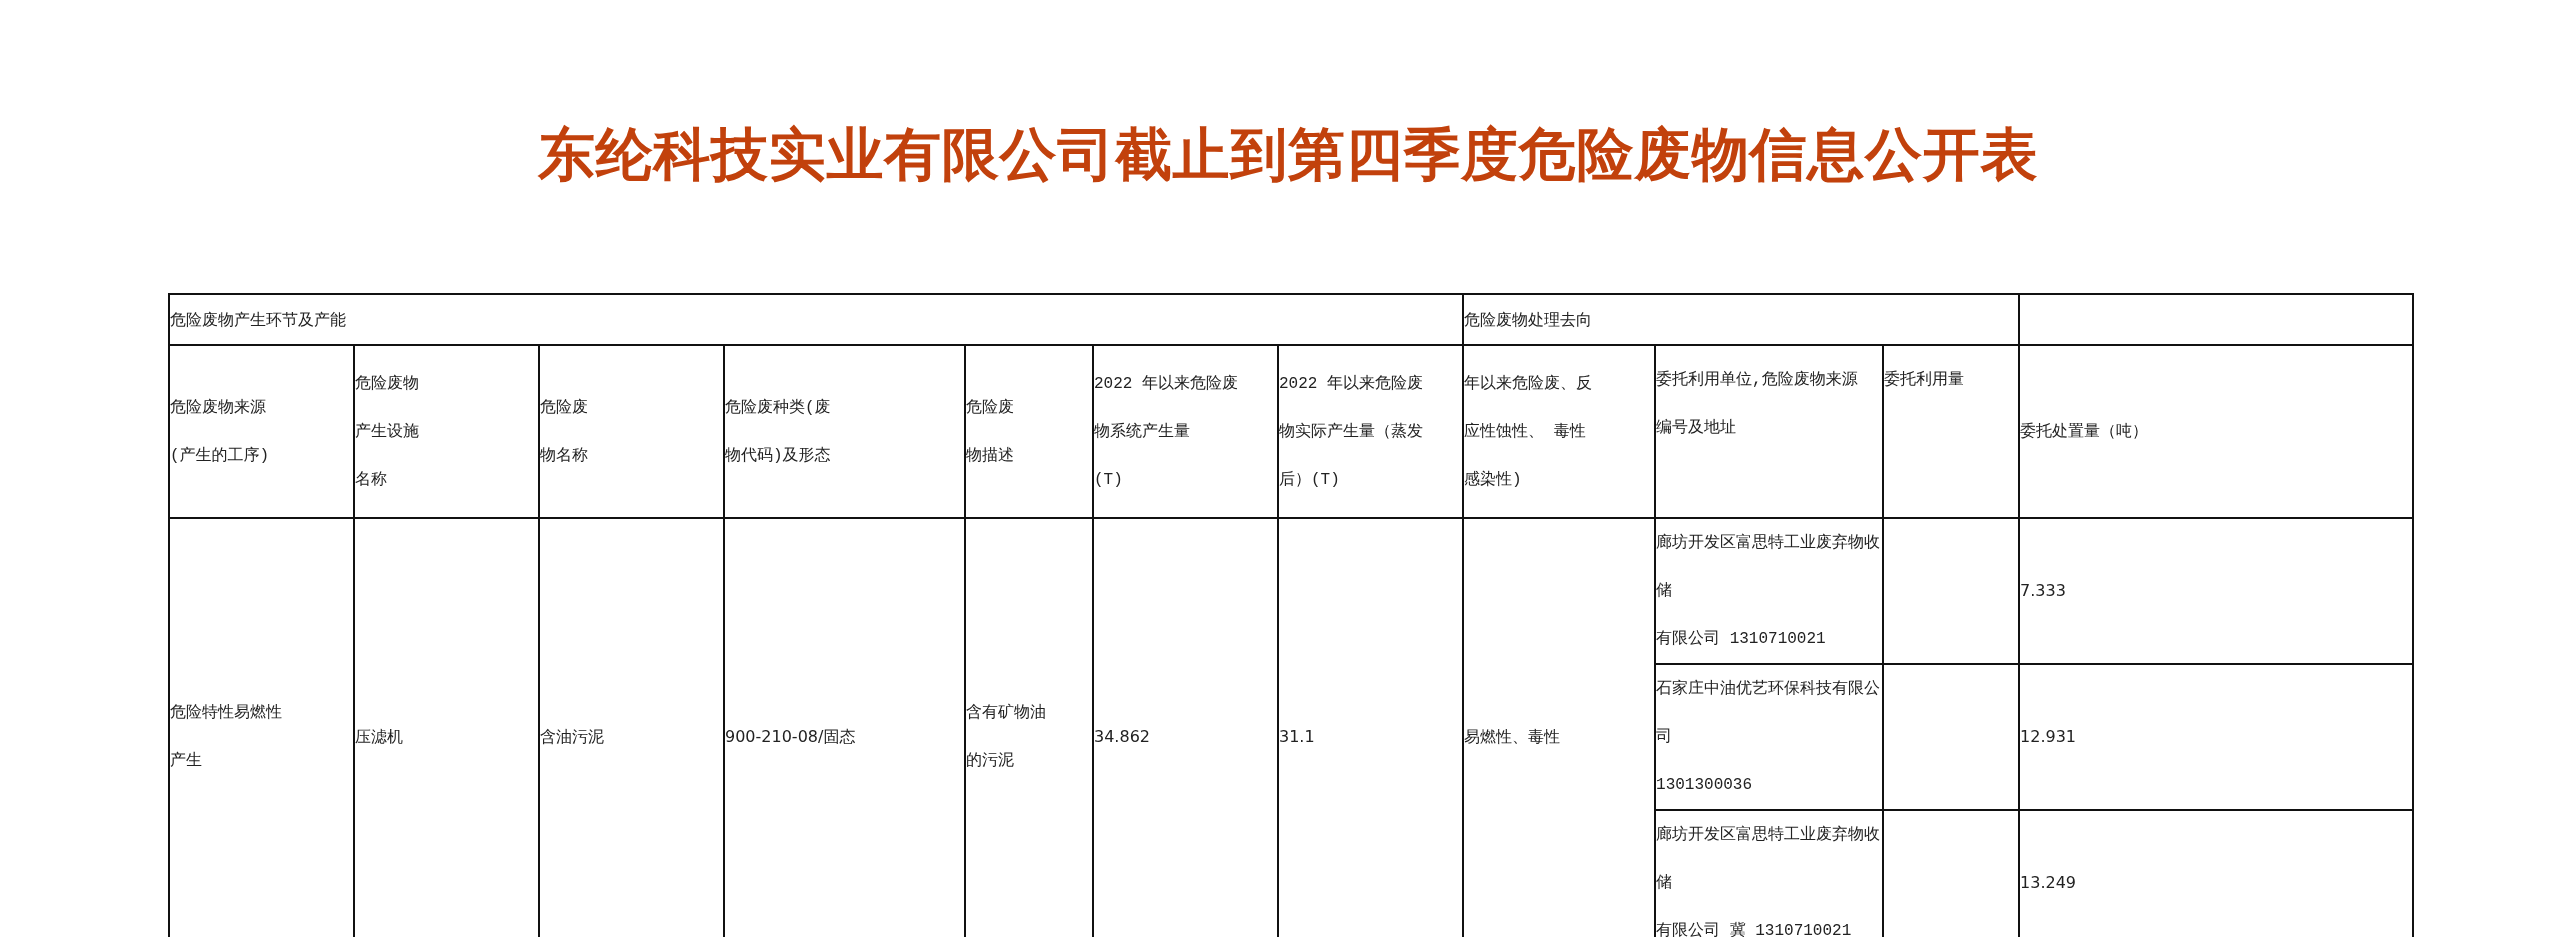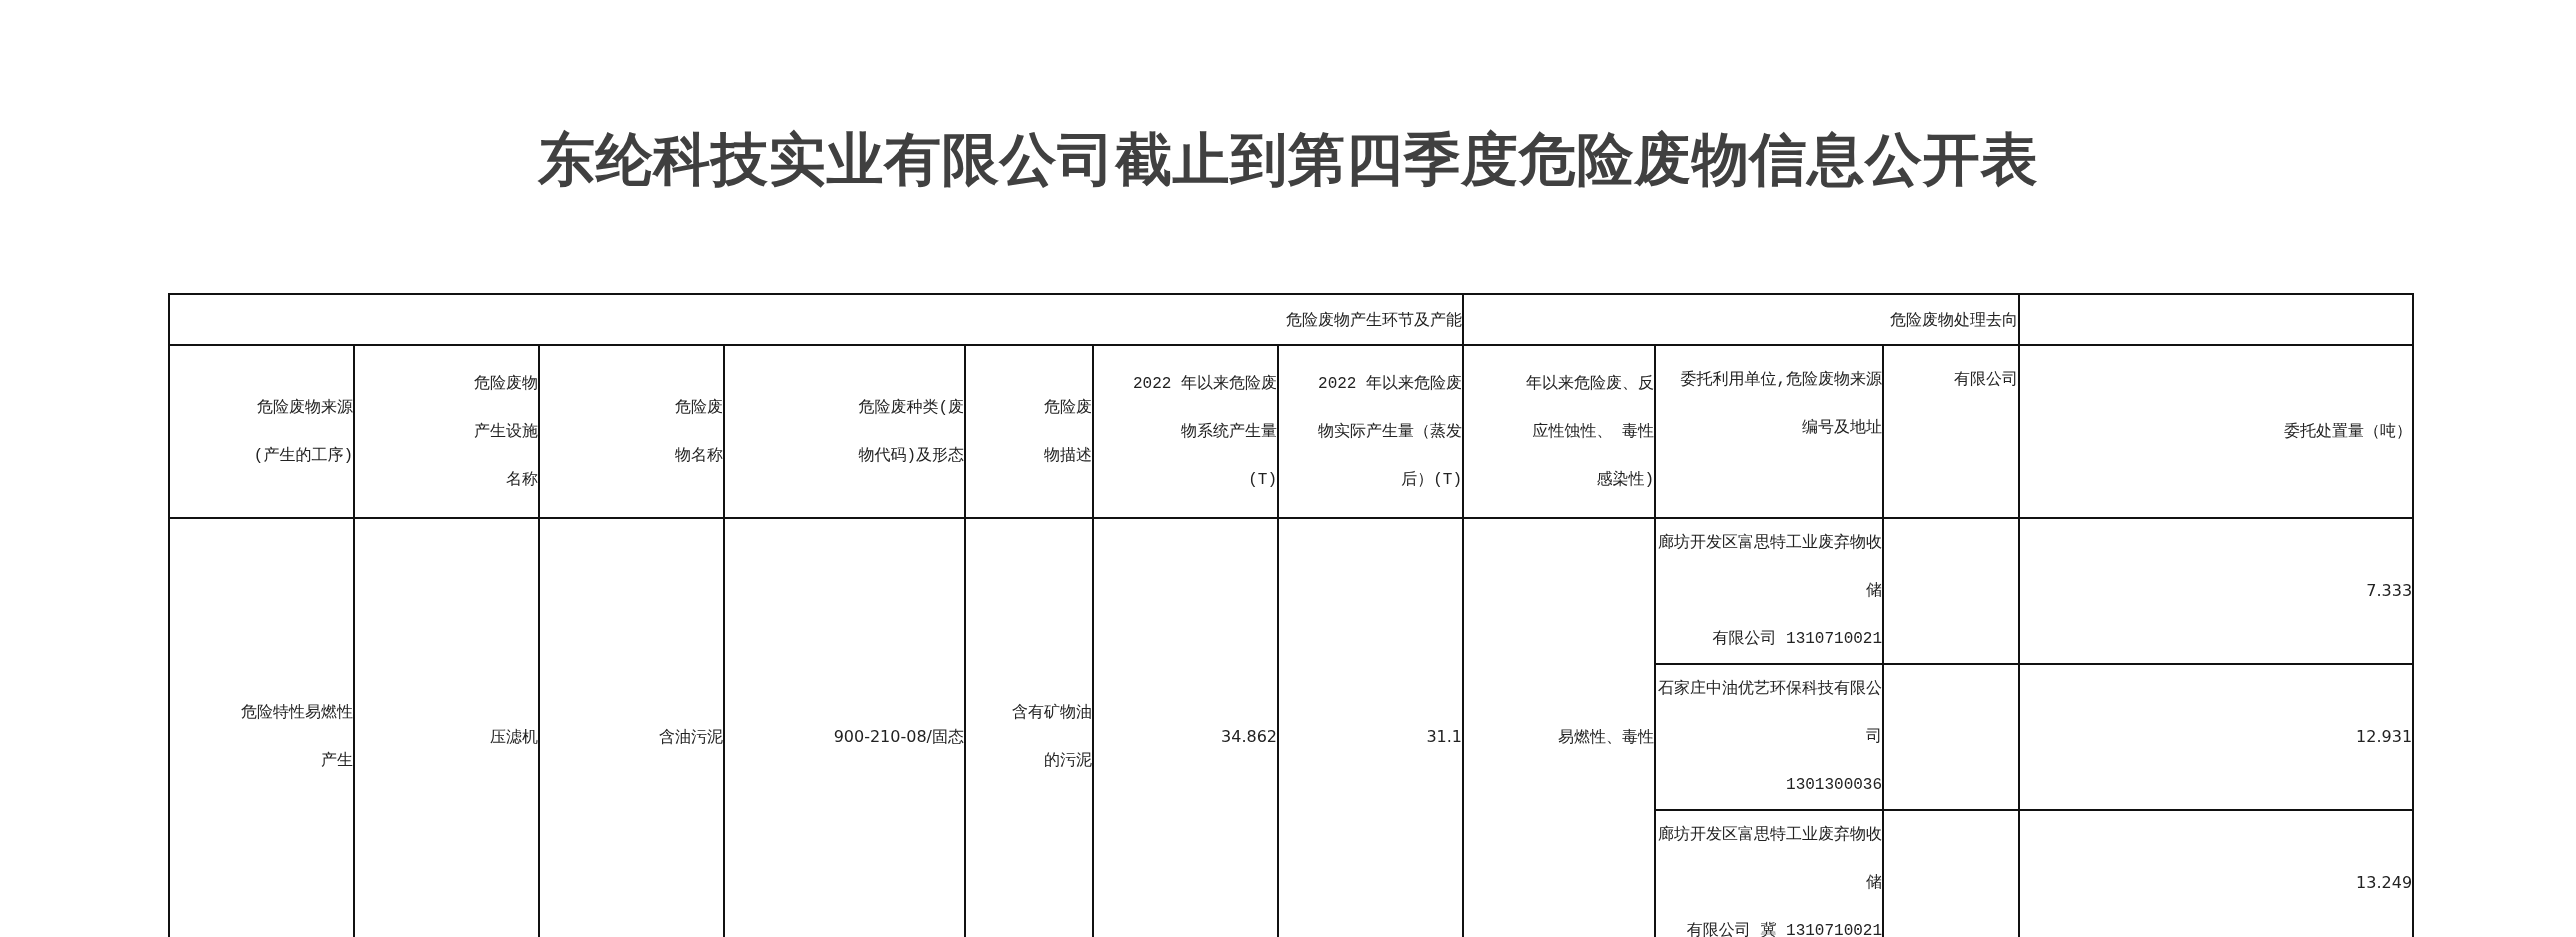--- a/index.html
+++ b/index.html
@@ -1,22 +1,22 @@
 <!DOCTYPE html>
 <html style="font-size:11.7px"><head>
 <meta charset="utf-8">
 <style>
   html, body { margin:0; padding:0; background:#ffffff; }
   body { width:2576px; height:938px; position:relative; overflow:hidden;
          font-family:"DejaVu Sans", "Liberation Sans", sans-serif; color:#111; }
   .title { position:absolute; left:0; top:123px; width:2576px; text-align:center;
-           font-size:57px; font-weight:bold; letter-spacing:0.7px; line-height:73px; color:#404040; }
+           font-size:57px; font-weight:bold; letter-spacing:0.7px; line-height:73px; color:#c2410c;font-family:Liberation Mono, monospace; }
   table.sheet { position:absolute; left:168px; top:293px; border-collapse:collapse;
                 table-layout:fixed; width:2243px; }
-  table.sheet td { border:2.2px solid #111; text-align:right; vertical-align:middle;
+  table.sheet td { border:2.2px solid #111; text-align:left; vertical-align:middle;
                    padding:0; font-size:16px; line-height:48px; color:#222; }
   td.sm { font-size:12.5px; line-height:48px;border-radius:18px; }
   td.num { font-size:19px;border-radius:12px; }
   td.hdr-top { font-size:16px; }
   .vtop { vertical-align:top !important; padding-top:10.3px !important; }
   .line { display:block;font-family:Liberation Mono, monospace; }
 </style>
 </head>
 <body>
 
@@ -79,21 +79,21 @@
     <td>
       <span class="line">年以来危险废、反</span>
       <span class="line">应性蚀性、  毒性</span>
       <span class="line">感染性)</span>
     </td>
     <td class="vtop">
       <span class="line">委托利用单位,危险废物来源</span>
       <span class="line">编号及地址</span>
     </td>
     <td class="vtop">
-      <span class="line">有限公司</span>
+      <span class="line">委托利用量</span>
     </td>
     <td>
       <span class="line">委托处置量（吨）</span>
     </td>
   </tr>
 
   <tr style="height:98px">
     <td rowspan="3">
       <span class="line">危险特性易燃性</span>
       <span class="line">产生</span>

